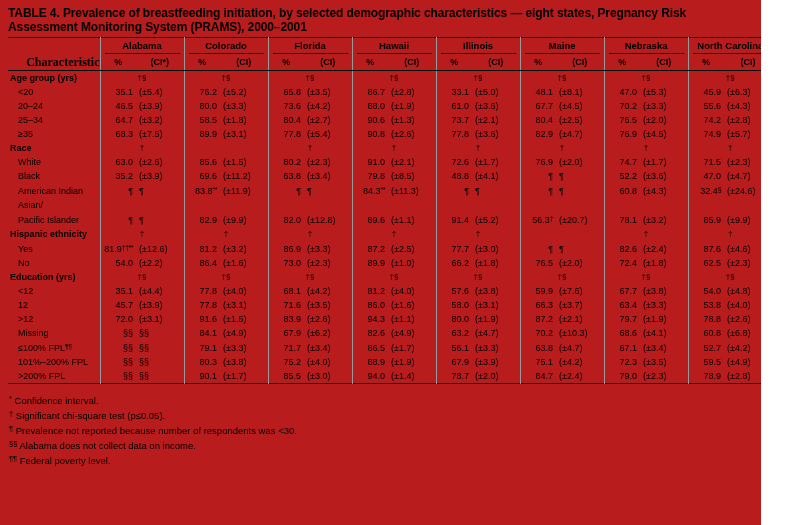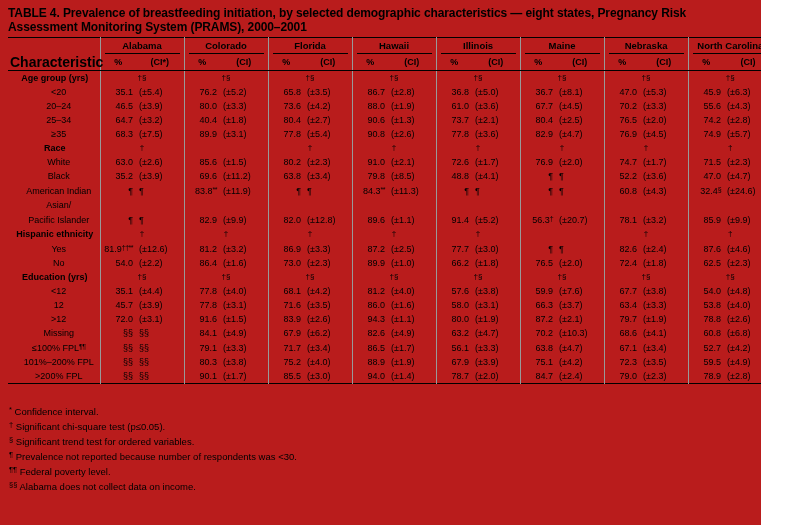--- a/index.html
+++ b/index.html
@@ -16,30 +16,30 @@
   }
   th, td { font-size: 9px; line-height: 12px; padding: 1px 0; font-weight: normal; vertical-align: bottom; }
   .gb { border-left: 1px solid #999; }
   .state { padding-top: 2px; margin-left: 6px; }
   .sname {
     font-weight: bold; font-size: 9.5px; text-align: center;
     border-bottom: 1px solid #000; margin: 0 4px; padding: 0 0 1px 0;
     white-space: nowrap; overflow: hidden;
   }
   .sub-row th { border-bottom: 1px solid #000; font-weight: bold; padding-bottom: 2px; }
-  .char { text-align: center; padding-left: 2px; font-size: 14px; }
+  .char { text-align: right; padding-left: 2px; font-size: 12px; font-family: Liberation Serif, serif; }
   .pct-h, .ci-h { text-align: center; }
-  td.lbl { text-align: center; white-space: nowrap; overflow: hidden; }
+  td.lbl { text-align: left; white-space: nowrap; overflow: hidden; }
   td.sec { font-weight: bold; padding-left: 2px; }
   td.sub { padding-left: 10px; }
   td.pct { text-align: right; padding-right: 3px; white-space: nowrap; }
   td.ci  { text-align: left;  padding-left: 3px; white-space: nowrap; }
   td.mk  { text-align: center; font-size: 8px; }
   .sup { font-size: 7px; vertical-align: 2px; letter-spacing: -0.5px; }
-  .footnotes { margin-top: 19px; padding-left: 1px; }
+  .footnotes { margin-top: 8px; padding-left: 1px; }
   .fn { font-size: 9.5px; line-height: 13.5px; }
   .fn-sym { font-size: 7.5px; vertical-align: 2.5px; }
 </style>
 </head>
 <body>
 
 <div class="page">
 
   <div class="title">TABLE 4. Prevalence of breastfeeding initiation, by selected demographic characteristics — eight states, Pregnancy Risk Assessment Monitoring System (PRAMS), 2000–2001</div>
 
@@ -126,23 +126,23 @@
         <tr>
           <td class="lbl sub">&lt;20</td>
           <td class="pct gb">35.1</td>
           <td class="ci">(±5.4)</td>
           <td class="pct gb">76.2</td>
           <td class="ci">(±5.2)</td>
           <td class="pct gb">65.8</td>
           <td class="ci">(±3.5)</td>
           <td class="pct gb">86.7</td>
           <td class="ci">(±2.8)</td>
-          <td class="pct gb">36.8</td>
+          <td class="pct gb">33.1</td>
           <td class="ci">(±5.0)</td>
-          <td class="pct gb">36.7</td>
+          <td class="pct gb">48.1</td>
           <td class="ci">(±8.1)</td>
           <td class="pct gb">47.0</td>
           <td class="ci">(±5.3)</td>
           <td class="pct gb">45.9</td>
           <td class="ci">(±6.3)</td>
         </tr>
         <tr>
           <td class="lbl sub">20–24</td>
           <td class="pct gb">46.5</td>
           <td class="ci">(±3.9)</td>
@@ -158,21 +158,21 @@
           <td class="ci">(±4.5)</td>
           <td class="pct gb">70.2</td>
           <td class="ci">(±3.3)</td>
           <td class="pct gb">55.6</td>
           <td class="ci">(±4.3)</td>
         </tr>
         <tr>
           <td class="lbl sub">25–34</td>
           <td class="pct gb">64.7</td>
           <td class="ci">(±3.2)</td>
-          <td class="pct gb">40.4</td>
+          <td class="pct gb">58.5</td>
           <td class="ci">(±1.8)</td>
           <td class="pct gb">80.4</td>
           <td class="ci">(±2.7)</td>
           <td class="pct gb">90.6</td>
           <td class="ci">(±1.3)</td>
           <td class="pct gb">73.7</td>
           <td class="ci">(±2.1)</td>
           <td class="pct gb">80.4</td>
           <td class="ci">(±2.5)</td>
           <td class="pct gb">76.5</td>
@@ -497,19 +497,18 @@
           <td class="ci">(±2.3)</td>
           <td class="pct gb">78.9</td>
           <td class="ci">(±2.8)</td>
         </tr>
       </tbody>
   </table>
 
   <div class="footnotes" id="footnotes">
       <div class="fn"><span class="fn-sym">*</span> Confidence interval.</div>
       <div class="fn"><span class="fn-sym">†</span> Significant chi-square test (p≤0.05).</div>
-      <div class="fn"><span class="fn-sym">§</span> Significant trend test for ordered variables.</div>
       <div class="fn"><span class="fn-sym">¶</span> Prevalence not reported because number of respondents was &lt;30.</div>
+      <div class="fn"><span class="fn-sym">§§</span> Alabama does not collect data on income.</div>
       <div class="fn"><span class="fn-sym">¶¶</span> Federal poverty level.</div>
-      <div class="fn"><span class="fn-sym">§§</span> Alabama does not collect data on income.</div>
     </div>
 
 </div>
 
 </body></html>

